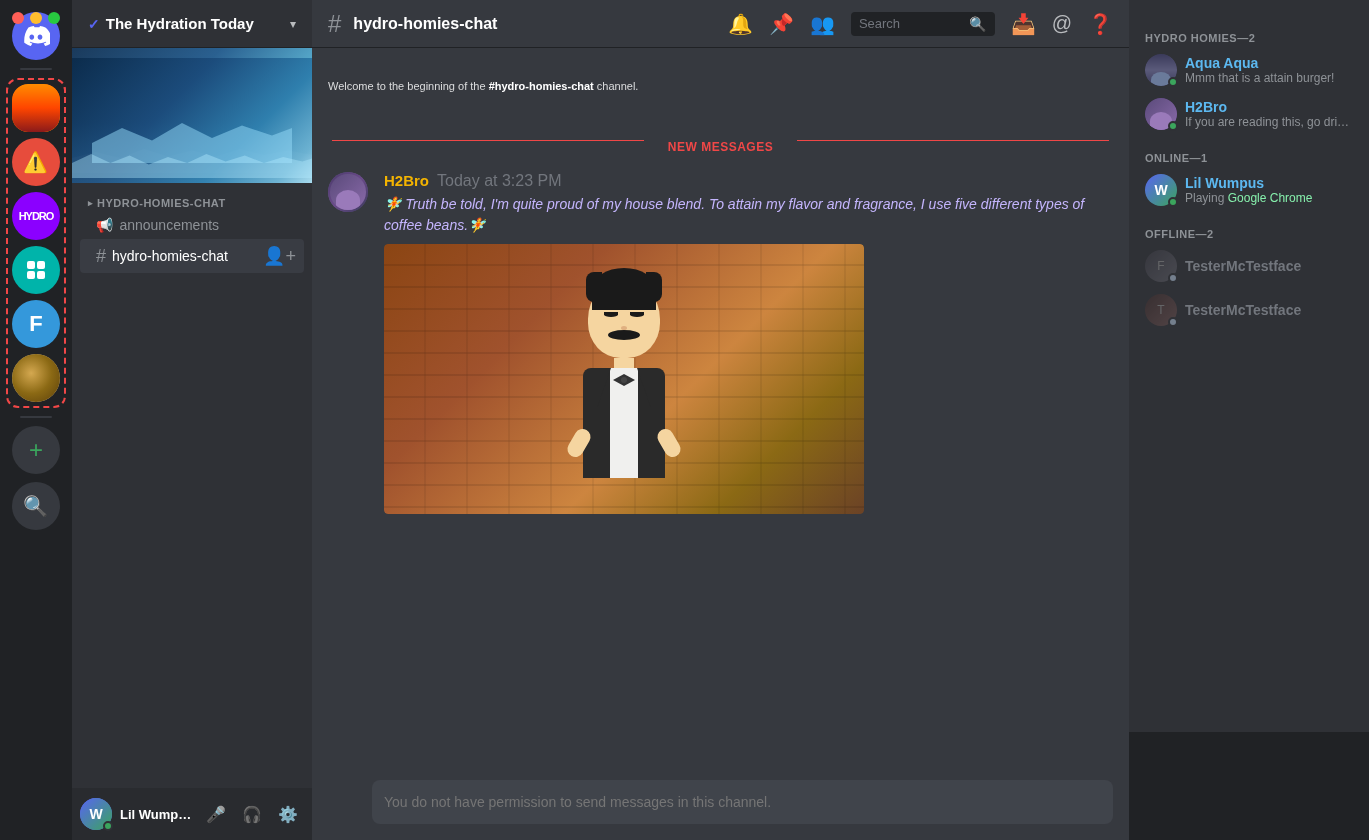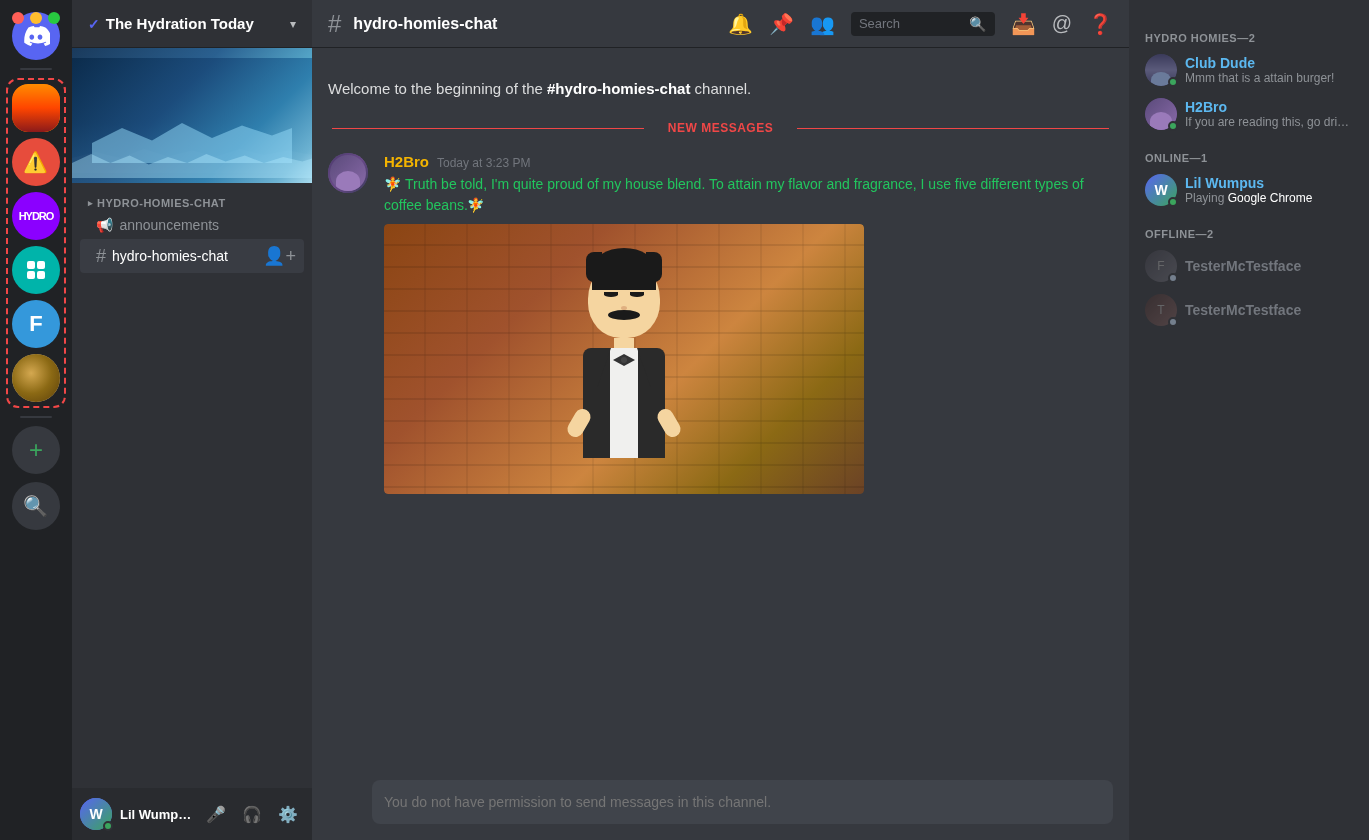--- a/index.html
+++ b/index.html
@@ -301,27 +301,26 @@
       overflow-y: auto;
       padding: 16px 0;
       display: flex;
       flex-direction: column;
     }
     .channel-intro {
       padding: 16px 16px 8px 16px;
     }
     .channel-intro-text {
       color: #dcddde;
-      font-size: 15px;
-      margin-bottom: 4px;
+      font-size: 11px;
+      margin-bottom: 28px;
     }
     .channel-intro-text strong { color: #fff; font-weight: 700; }
     .new-messages-divider {
       display: flex;
-      align-items: center;
       gap: 24px;
       padding: 4px 16px;
       margin: 8px 4px;
     }
     .divider-line {
       flex: 1;
       height: 1px;
       background: #f04747;
     }
     .new-messages-label {
@@ -347,22 +346,22 @@
       align-items: center;
       justify-content: center;
       color: #fff;
       font-size: 14px;
       font-weight: 700;
     }
     .message-content { flex: 1; min-width: 0; }
     .message-header { display: flex; align-items: baseline; gap: 8px; margin-bottom: 4px; }
     .message-author { font-weight: 600; font-size: 15px; }
     .message-author.h2bro { color: #f4b400; }
-    .message-timestamp { color: #72767d; font-size: 12px; }
-    .message-text { color: #22c55e; font-size: 14px; line-height: 1.5; }
+    .message-timestamp { color: #72767d; font-size: 16px; }
+    .message-text { color: #c4b5fd; font-size: 14px; line-height: 1.5; font-style: italic; }
     .message-image {
       margin-top: 8px;
       border-radius: 4px;
       overflow: hidden;
       max-width: 480px;
     }
     .anime-image {
       width: 480px;
       height: 270px;
       background: linear-gradient(135deg, #8B4513 0%, #A0522D 30%, #CD853F 60%, #8B6914 80%, #6B4226 100%);
@@ -405,21 +404,21 @@
       color: #72767d;
       font-size: 14px;
       padding: 11px 0;
     }
 
     
     .member-list {
       width: 240px;
       min-width: 240px;
       background: #2f3136;
-      height: 840px;
+      height: 732px;
       overflow-y: auto;
       padding: 16px 8px;
     }
     .member-category {
       color: #8e9297;
       font-size: 11px;
       font-weight: 700;
       text-transform: uppercase;
       letter-spacing: 0.5px;
       padding: 16px 8px 4px 8px;
@@ -460,21 +459,21 @@
     }
     .member-name.online { color: #5cb8f0; }
     .member-name.offline { color: #72767d; }
     .member-status {
       font-size: 12px;
       color: #8e9297;
       white-space: nowrap;
       overflow: hidden;
       text-overflow: ellipsis;
     }
-    .member-status .game { color: #ffffff; }
+    .member-status .game { color: #86efac; }
 
     
     ::-webkit-scrollbar { width: 6px; }
     ::-webkit-scrollbar-track { background: transparent; }
     ::-webkit-scrollbar-thumb { background: #202225; border-radius: 3px; }
 
     
     .traffic-lights {
       position: absolute;
       top: 12px;
@@ -710,21 +709,21 @@
   <div class="member-item">
     <div class="member-avatar">
       <div style="width:32px;height:32px;border-radius:50%;background:linear-gradient(135deg,#2a2a3a,#4a4a6a,#2a2a3a);display:flex;align-items:center;justify-content:center;color:#7a9abb;font-size:12px;font-weight:700;overflow:hidden;">
         <div style="width:32px;height:32px;background:linear-gradient(180deg,#3a3a5a,#5a5a7a,#3a3a5a);border-radius:50%;display:flex;align-items:flex-end;justify-content:center;overflow:hidden;">
           <div style="width:20px;height:16px;background:#6a7a9a;border-radius:50% 50% 0 0;margin-bottom:-2px;"></div>
         </div>
       </div>
       <div class="online-dot dot-online"></div>
     </div>
     <div class="member-info">
-      <div class="member-name online">Club Dude</div>
+      <div class="member-name online">Aqua Aqua</div>
       <div class="member-status">Mmm that is a attain burger!</div>
     </div>
   </div>
 
   <div class="member-item">
     <div class="member-avatar">
       <div style="width:32px;height:32px;border-radius:50%;background:linear-gradient(135deg,#4a3a6a,#6a4a8a);display:flex;align-items:center;justify-content:center;overflow:hidden;">
         <div style="width:32px;height:32px;border-radius:50%;background:linear-gradient(135deg,#5a4a7a,#8a6aaa);display:flex;align-items:flex-end;justify-content:center;overflow:hidden;">
           <div style="width:22px;height:18px;background:#9a7aba;border-radius:50% 50% 0 0;"></div>
         </div>

